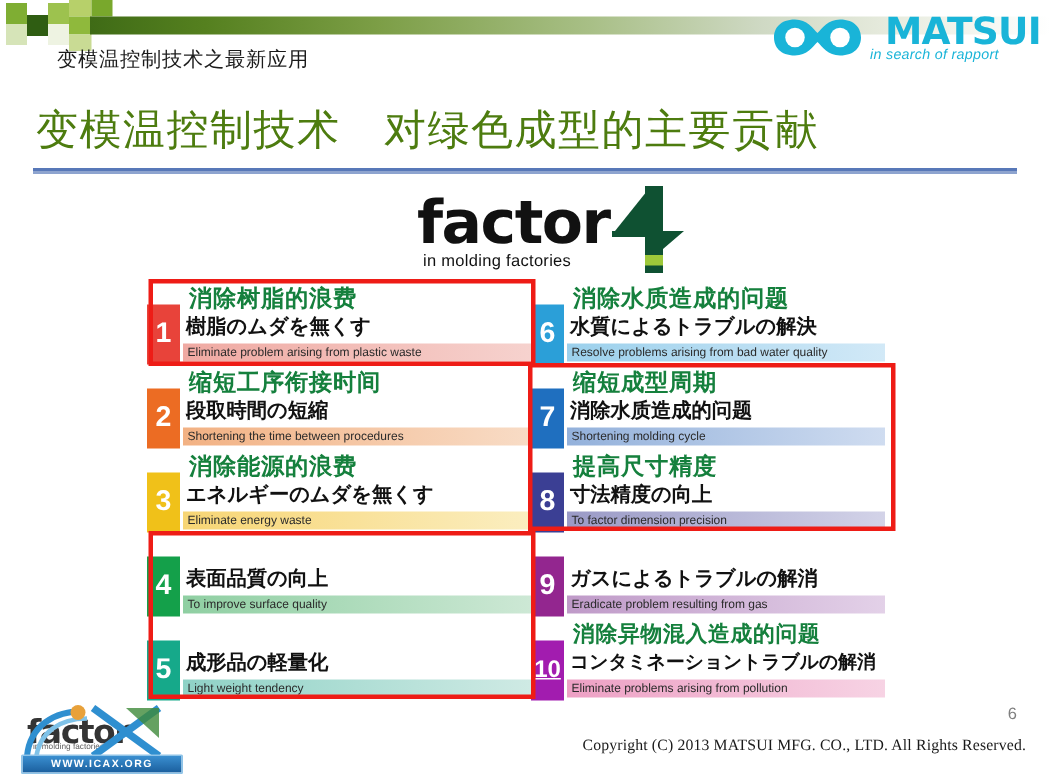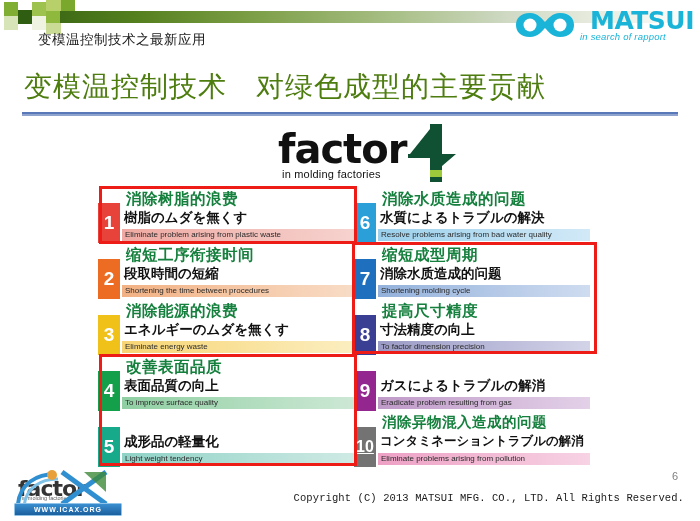--- a/index.html
+++ b/index.html
@@ -104,21 +104,21 @@
   
   .redbox{position:absolute;border:3px solid #ee1c16;box-sizing:border-box;}
 
   
   .pagenum{
     position:absolute;right:22px;top:470px;
     font-size:11px;color:#808080;font-family:"Liberation Sans",sans-serif;
   }
   .copyright{
     position:absolute;right:16px;top:492px;
-    font-size:10.5px;color:#1a1a1a;font-family:Liberation Mono, monospace;
+    font-size:10.5px;color:#1a1a1a;font-family:Liberation Serif, serif;
     letter-spacing:.1px;
   }
 
   
   .icax{position:absolute;left:10px;top:470px;width:118px;height:48px;}
   .icax-factor{
     position:absolute;left:8px;top:6px;
     font-size:22px;font-weight:bold;color:#111111;
     font-family:"DejaVu Sans",sans-serif;letter-spacing:-1px;opacity:.85;
   }
@@ -198,21 +198,20 @@
   <div class="item">
     <div class="badge" style="background:#f0c119;">3</div>
     <div class="cn">消除能源的浪费</div>
     <div class="jp">エネルギーのムダを無くす</div>
     <div class="bar" style="background:linear-gradient(to right,#f7d574,#fbeec0);"></div>
     <div class="en">Eliminate energy waste</div>
   </div>
 
   <div class="item">
     <div class="badge" style="background:#14a04a;">4</div>
-    <div class="cn">改善表面品质</div>
     <div class="jp">表面品質の向上</div>
     <div class="bar" style="background:linear-gradient(to right,#8fcfa2,#cde8d5);"></div>
     <div class="en">To improve surface quality</div>
   </div>
 
   <div class="item">
     <div class="badge" style="background:#16a98a;">5</div>
     <div class="jp">成形品の軽量化</div>
     <div class="bar" style="background:linear-gradient(to right,#8fd2c6,#cfeae4);"></div>
     <div class="en">Light weight tendency</div>
@@ -247,21 +246,21 @@
   </div>
 
   <div class="item">
     <div class="badge" style="background:#93268f;">9</div>
     <div class="jp">ガスによるトラブルの解消</div>
     <div class="bar" style="background:linear-gradient(to right,#bf9ac8,#e3d1e8);"></div>
     <div class="en">Eradicate problem resulting from gas</div>
   </div>
 
   <div class="item">
-    <div class="badge n10" style="background:#737373;text-decoration:underline;">10</div>
+    <div class="badge n10" style="background:#a21caf;text-decoration:underline;">10</div>
     <div class="cn" style="font-size:14.5px;">消除异物混入造成的问题</div>
     <div class="jp" style="font-size:12.5px;">コンタミネーショントラブルの解消</div>
     <div class="bar" style="background:linear-gradient(to right,#eda0c4,#f7d3e4);"></div>
     <div class="en">Eliminate problems arising from pollution</div>
   </div>
 
 </div>
 
 <div class="redbox" style="left:99px; top:186px; width:258px; height:58px;"></div>
 <div class="redbox" style="left:99px; top:354px; width:258px; height:112px;"></div>

